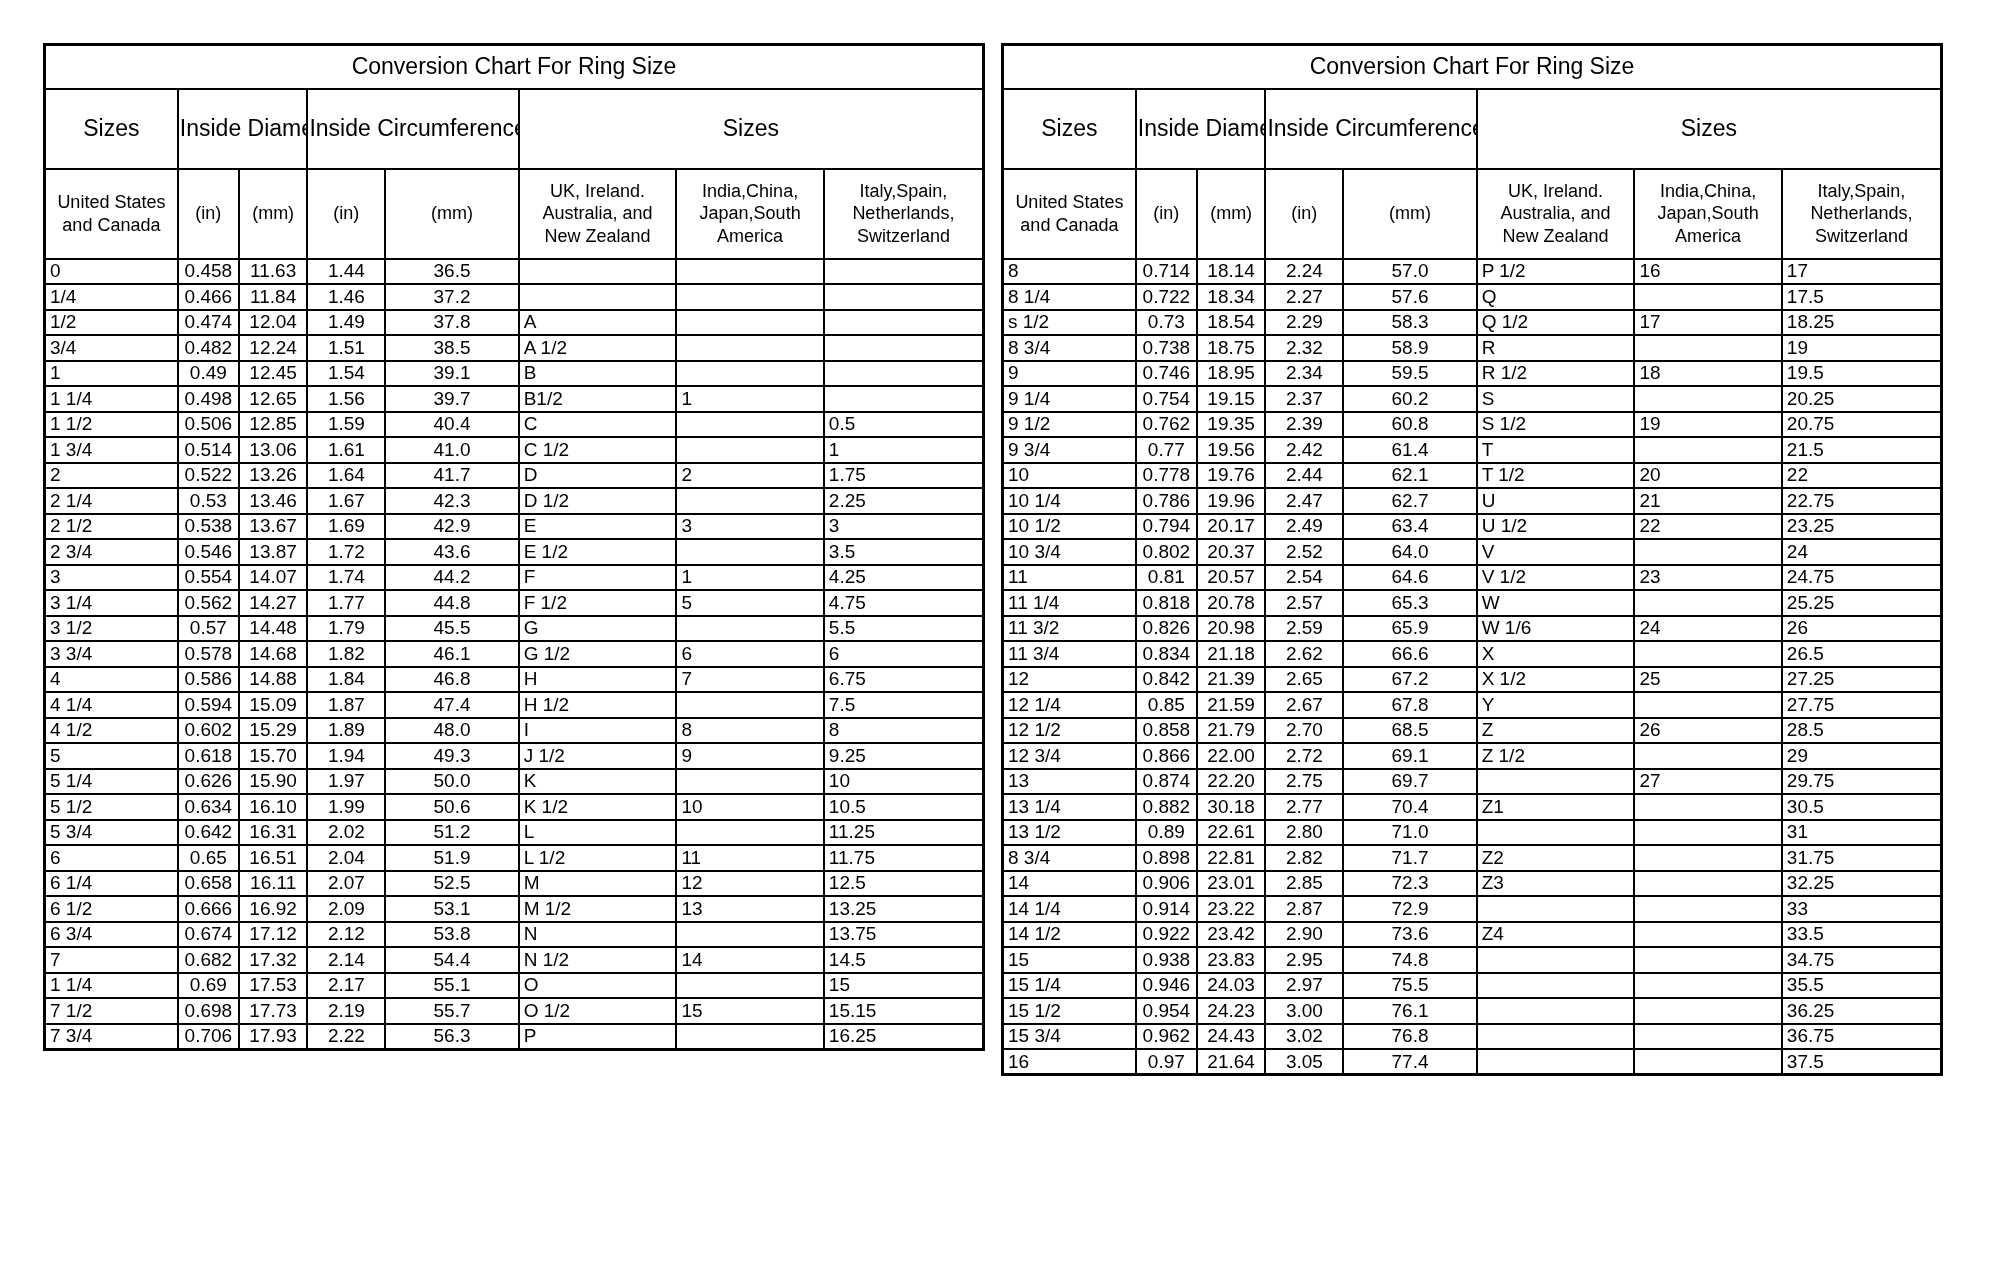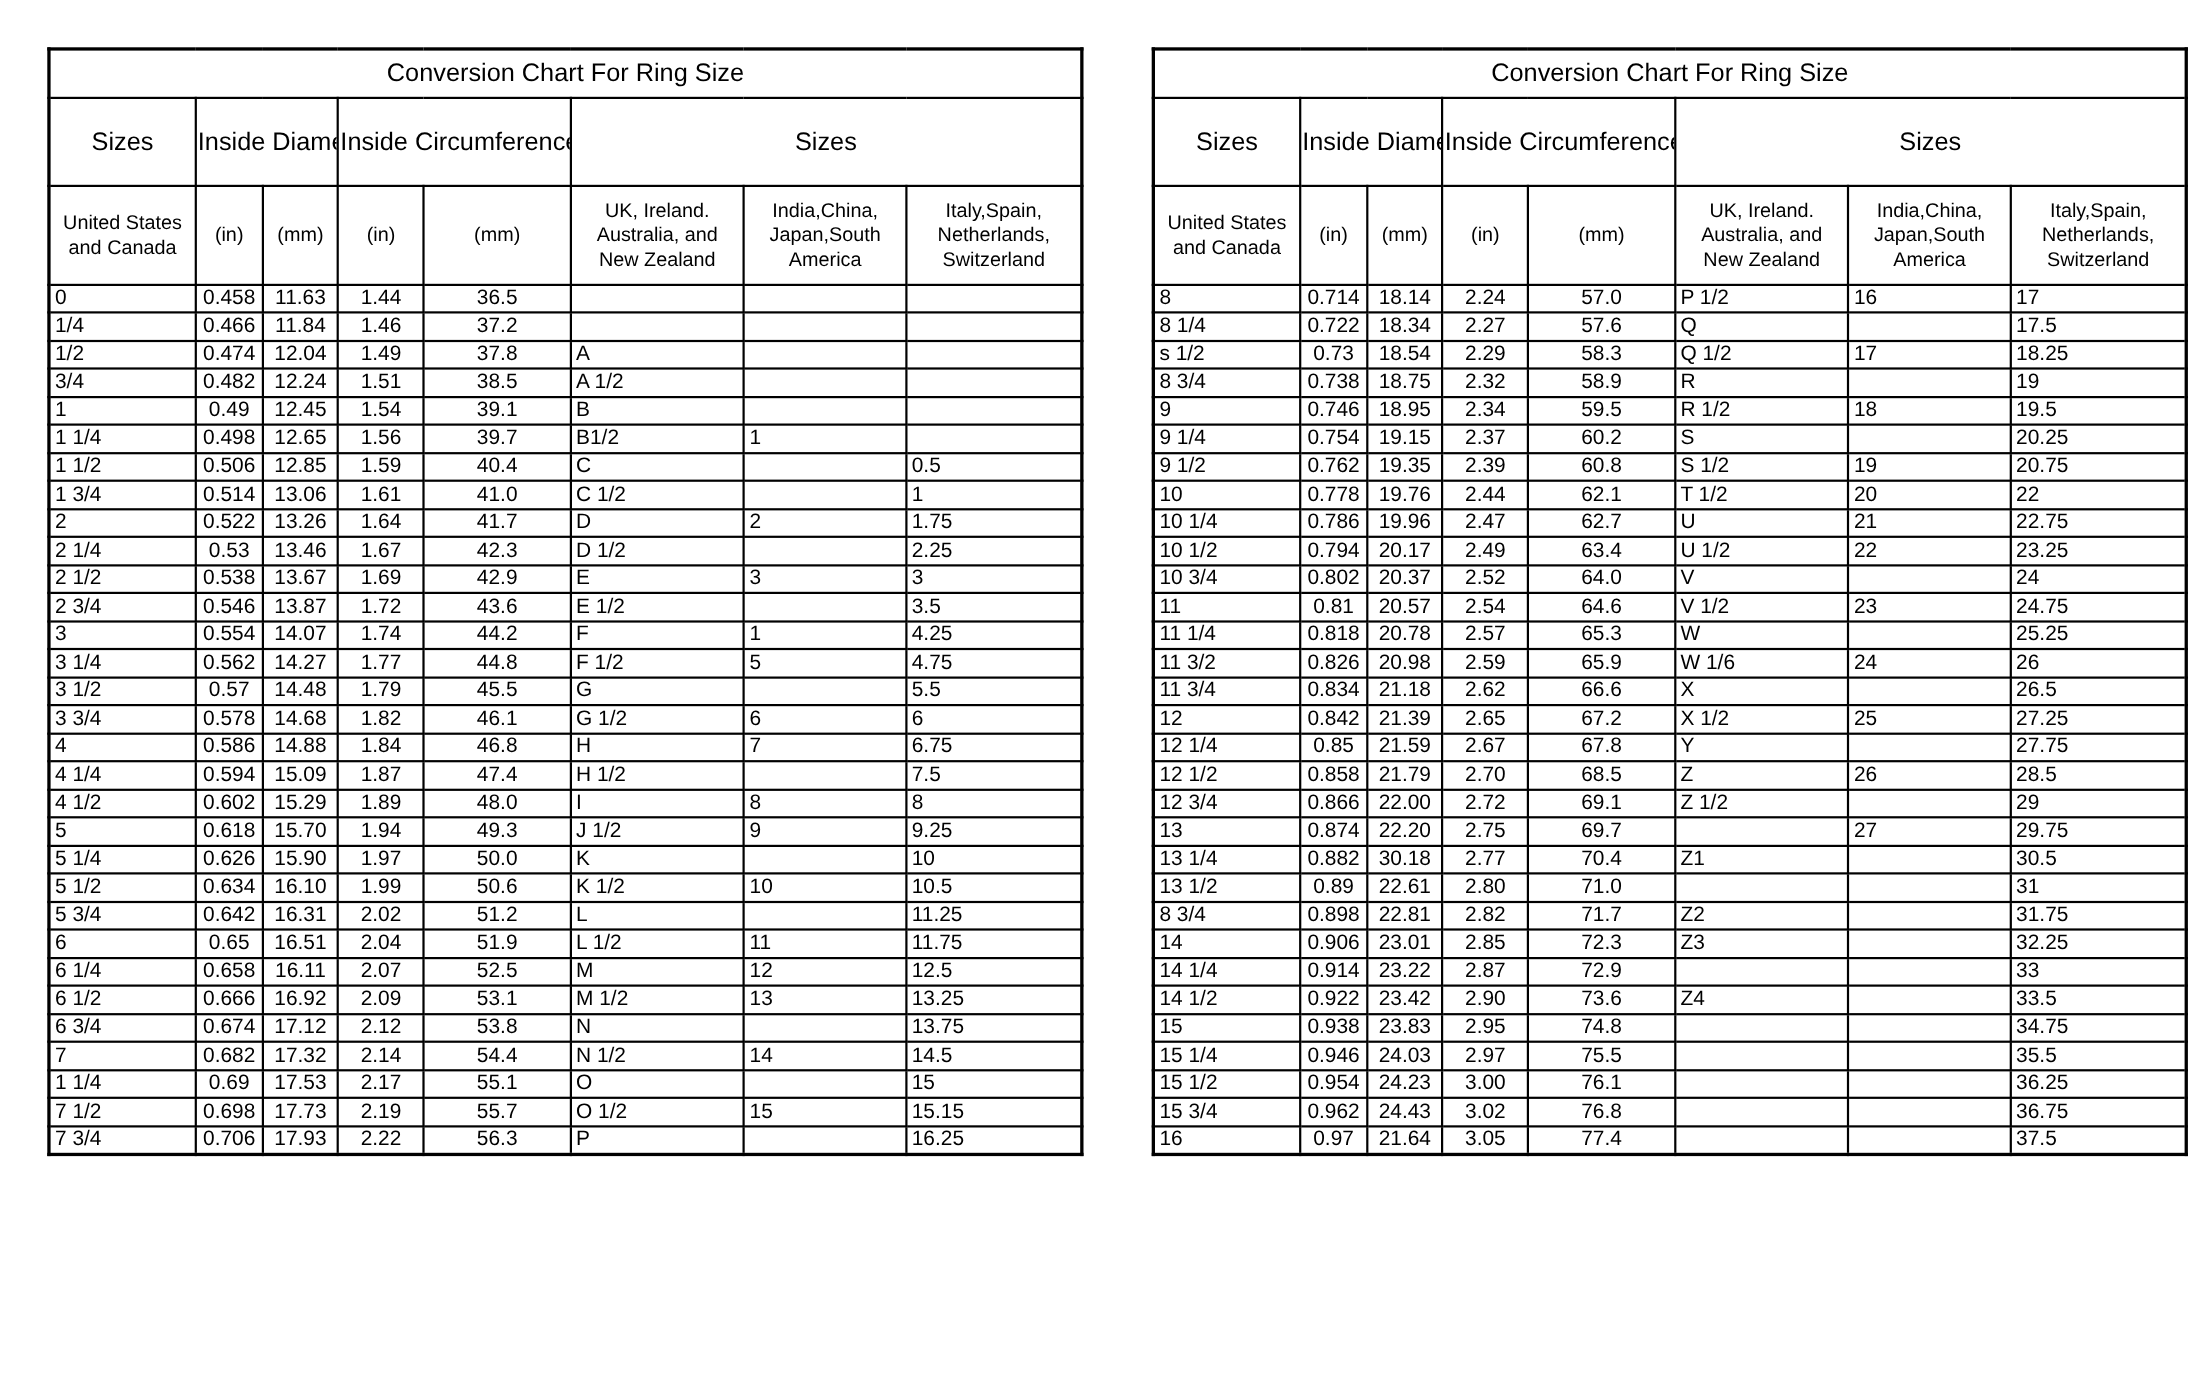--- a/index.html
+++ b/index.html
@@ -12,21 +12,21 @@
   .page {
     width: 2000px;
     height: 1264px;
     box-sizing: border-box;
     padding: 43px 0 0 43px;
     background: #ffffff;
   }
   .tables {
     display: flex;
     align-items: flex-start;
-    gap: 62px;
+    gap: 16px;
   }
   table.ring-table {
     border-collapse: collapse;
     table-layout: fixed;
     width: 942px;
     border: 3px solid #000;
   }
   .ring-table th, .ring-table td {
     border: 2px solid #000;
     overflow: hidden;
@@ -525,20 +525,30 @@
             <td class="txt">9 1/2</td>
             <td class="num">0.762</td>
             <td class="num">19.35</td>
             <td class="num">2.39</td>
             <td class="num">60.8</td>
             <td class="txt">S 1/2</td>
             <td class="txt">19</td>
             <td class="txt">20.75</td>
           </tr>
           <tr>
+            <td class="txt">9 3/4</td>
+            <td class="num">0.77</td>
+            <td class="num">19.56</td>
+            <td class="num">2.42</td>
+            <td class="num">61.4</td>
+            <td class="txt">T</td>
+            <td class="txt"></td>
+            <td class="txt">21.5</td>
+          </tr>
+          <tr>
             <td class="txt">10</td>
             <td class="num">0.778</td>
             <td class="num">19.76</td>
             <td class="num">2.44</td>
             <td class="num">62.1</td>
             <td class="txt">T 1/2</td>
             <td class="txt">20</td>
             <td class="txt">22</td>
           </tr>
           <tr>

